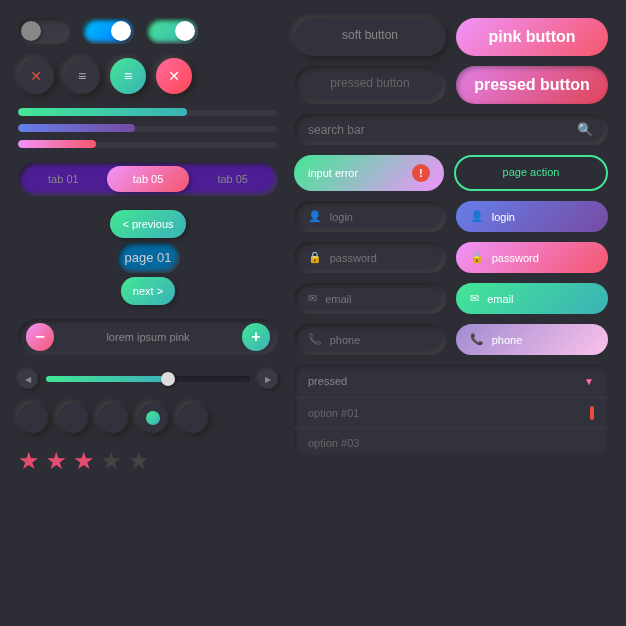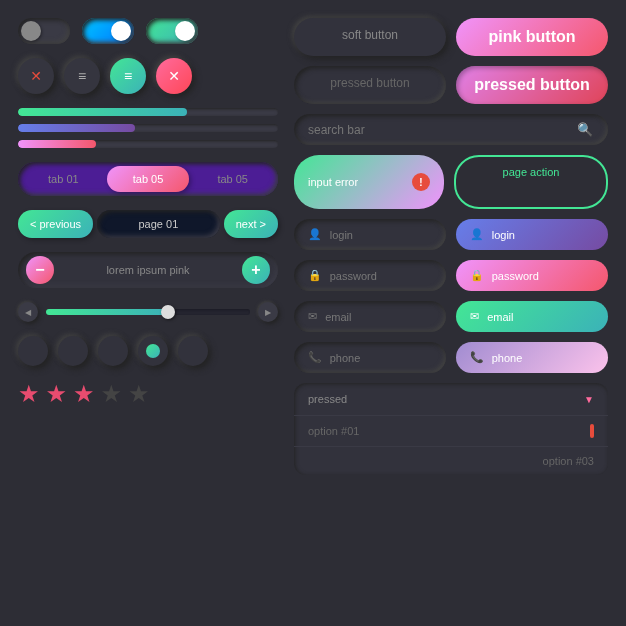--- a/index.html
+++ b/index.html
@@ -149,39 +149,40 @@
       background: linear-gradient(135deg, #f093fb, #f5576c);
       color: white;
       box-shadow: 2px 2px 5px rgba(0,0,0,0.3);
     }
 
     
     .pagination-row {
       display: flex;
       gap: 4px;
       align-items: center;
+      flex-direction: column;
     }
     .page-btn {
       padding: 8px 12px;
       border-radius: 20px;
       font-size: 11px;
       cursor: pointer;
       background: linear-gradient(135deg, #43e695, #3bb2b8);
       color: white;
       box-shadow: 2px 2px 5px rgba(0,0,0,0.3);
     }
     .page-num {
       flex: 1;
       text-align: center;
       padding: 8px;
       border-radius: 20px;
-      background: #0f172a;
+      background: #0369a1;
       box-shadow: inset 2px 2px 5px #222, inset -2px -2px 5px #3e3e4a;
       color: #ccc;
-      font-size: 11px;
+      font-size: 13px;
     }
 
     
     .stepper-row {
       display: flex;
       align-items: center;
       background: #32323c;
       border-radius: 25px;
       padding: 4px 8px;
       gap: 8px;
@@ -352,21 +353,21 @@
     }
     .search-icon { color: #888; font-size: 13px; }
 
     
     .input-row {
       display: flex;
       gap: 10px;
     }
     .input-error {
       flex: 1;
-      padding: 18px 14px;
+      padding: 9px 14px;
       border-radius: 25px;
       background: linear-gradient(135deg, #43e695, #f093fb);
       color: white;
       font-size: 11px;
       display: flex;
       align-items: center;
       justify-content: space-between;
       cursor: pointer;
     }
     .error-icon {
@@ -445,21 +446,21 @@
     .dropdown-option {
       padding: 8px 14px;
       font-size: 11px;
       color: #666;
       border-bottom: 1px solid #3a3a45;
       cursor: pointer;
       display: flex;
       align-items: center;
       justify-content: space-between;
     }
-    .dropdown-option:last-child { border-bottom: none; justify-content: flex-end; }
+    .dropdown-option:last-child { border-bottom: none; }
     .option-indicator {
       width: 4px;
       height: 14px;
       border-radius: 2px;
       background: #e74c3c;
     }
   </style>
 </head>
 <body>
 

